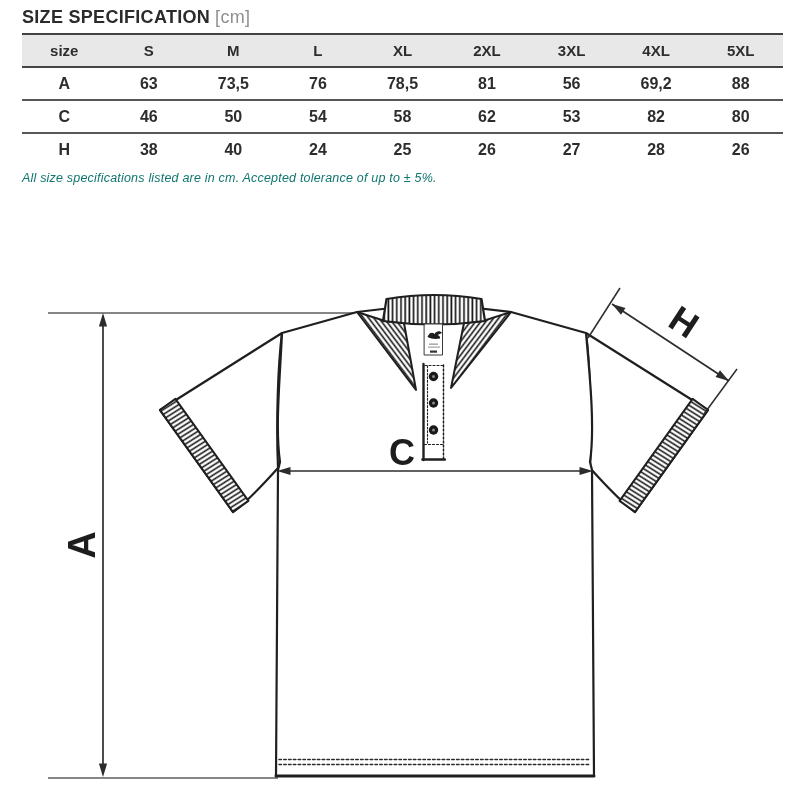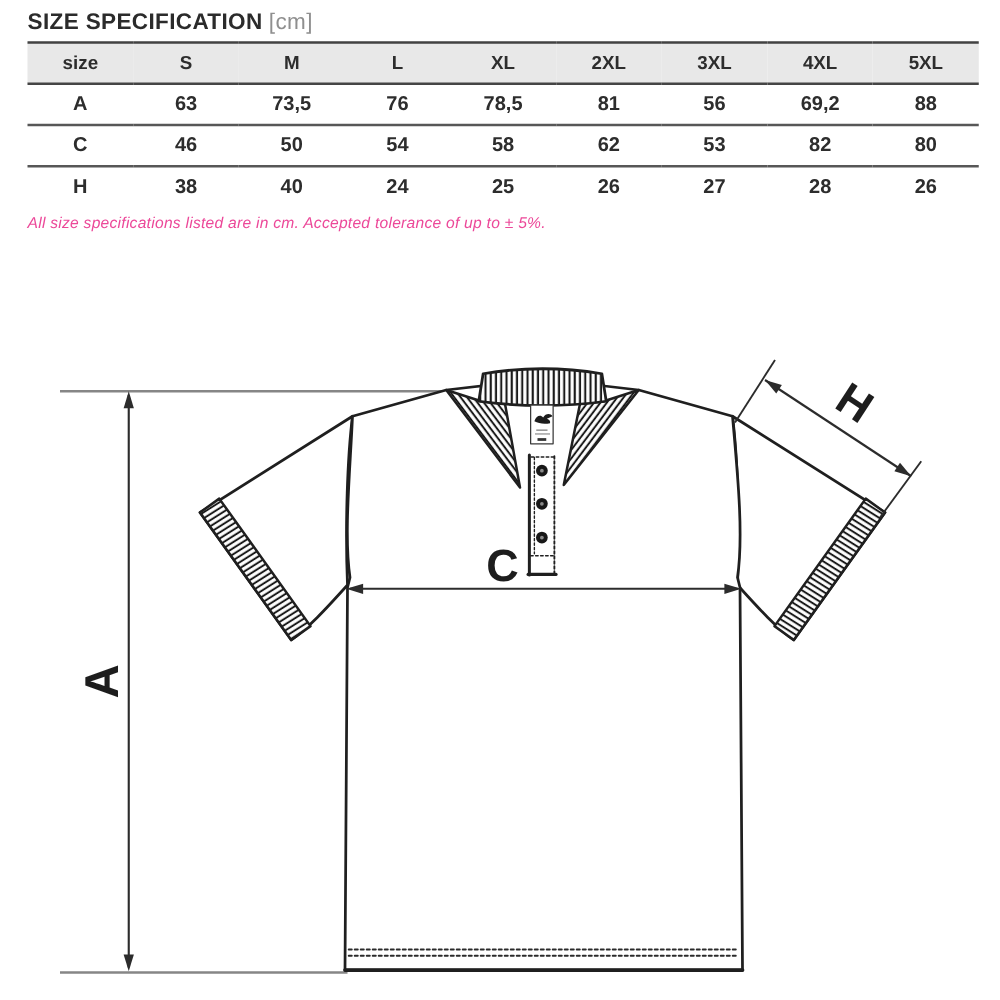--- a/index.html
+++ b/index.html
@@ -15,21 +15,21 @@
                      border-top: 2.5px solid #424242; }
   table.size-table thead tr { background: #e8e8e8; border-bottom: 2.2px solid #454545; }
   table.size-table th, table.size-table td {
       text-align: center; vertical-align: middle; padding: 0;
       color: #2d2d2d; font-weight: 700; }
   table.size-table thead th { height: 31px; font-size: 15px; }
   table.size-table tbody th, table.size-table tbody td { height: 31px; font-size: 16px; }
   table.size-table tbody tr + tr { border-top: 2px solid #575757; }
 
   .footnote { position: absolute; top: 171px; left: 22px; margin: 0;
-              font-style: italic; font-size: 12.5px; color: #ec4899; letter-spacing: 0.2px; }
+              font-style: italic; font-size: 12.5px; color: #0f766e; letter-spacing: 0.2px; }
 
   svg.diagram { position: absolute; top: 200px; left: 0; }
   svg.diagram text { font-family: "Liberation Sans", sans-serif; font-weight: 700; fill: #1d1d1d; }
 </style>
 </head>
 <body>
 
 <div class="page">
 
   <h1 class="title"><span>SIZE SPECIFICATION</span><span class="unit">[cm]</span></h1>

